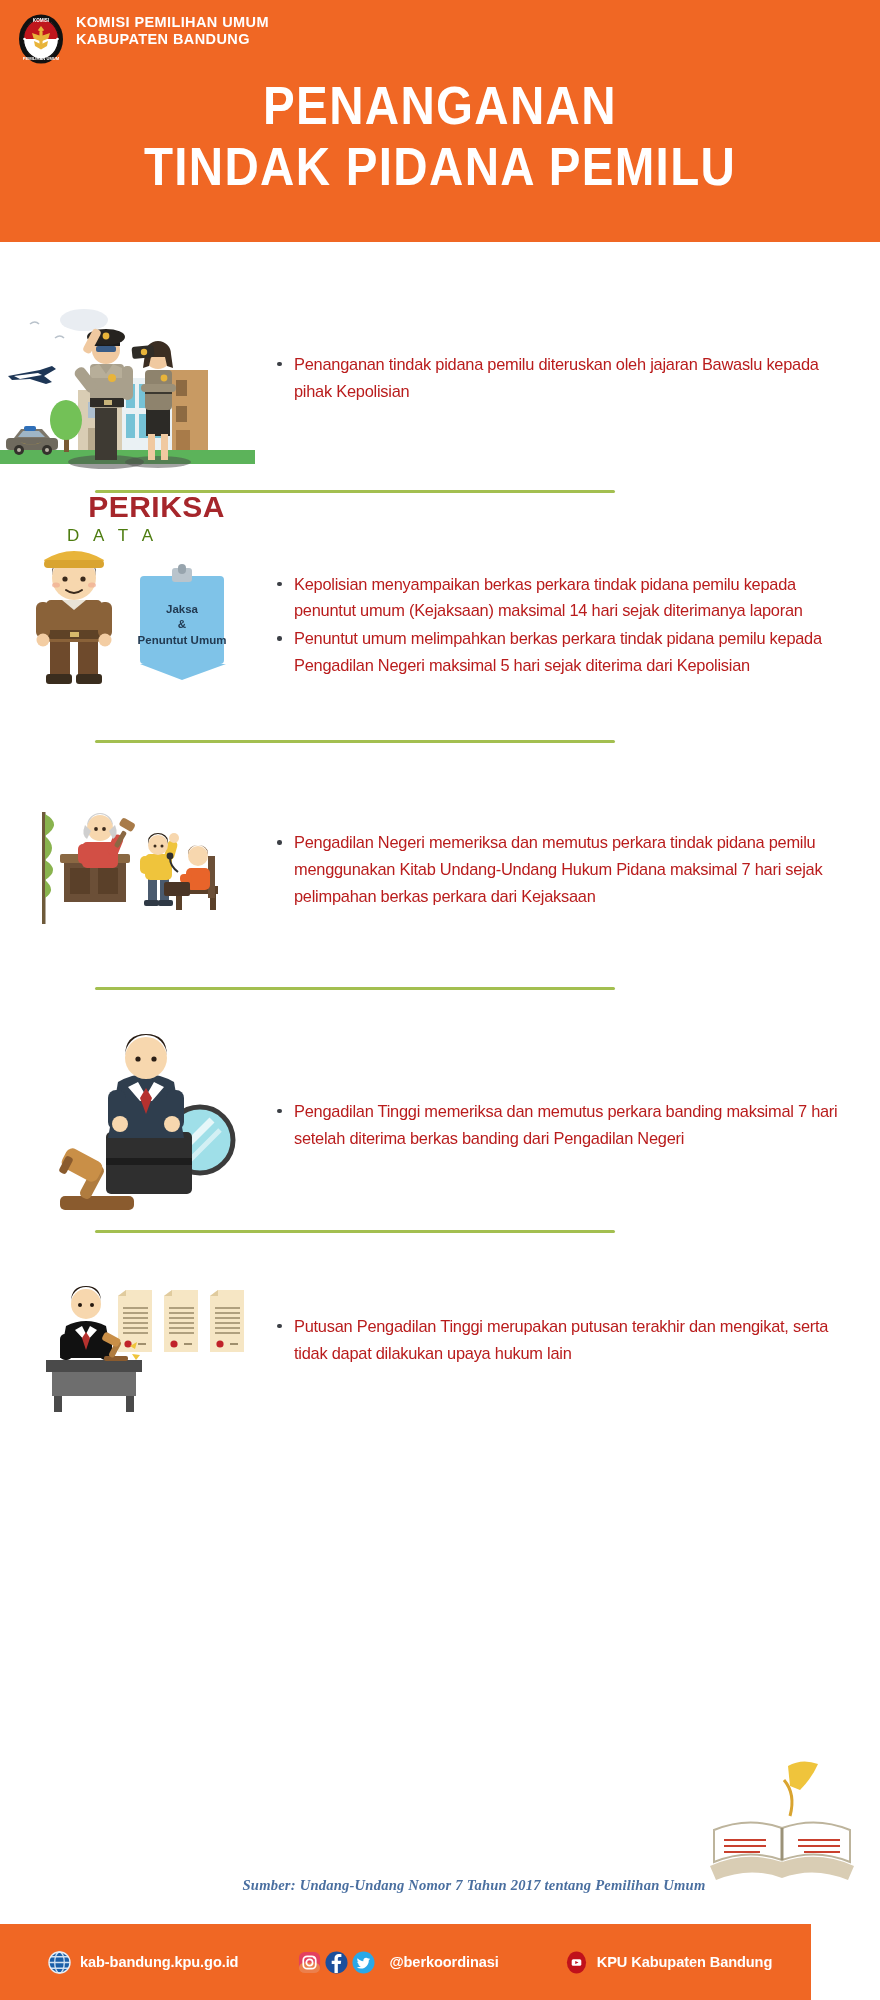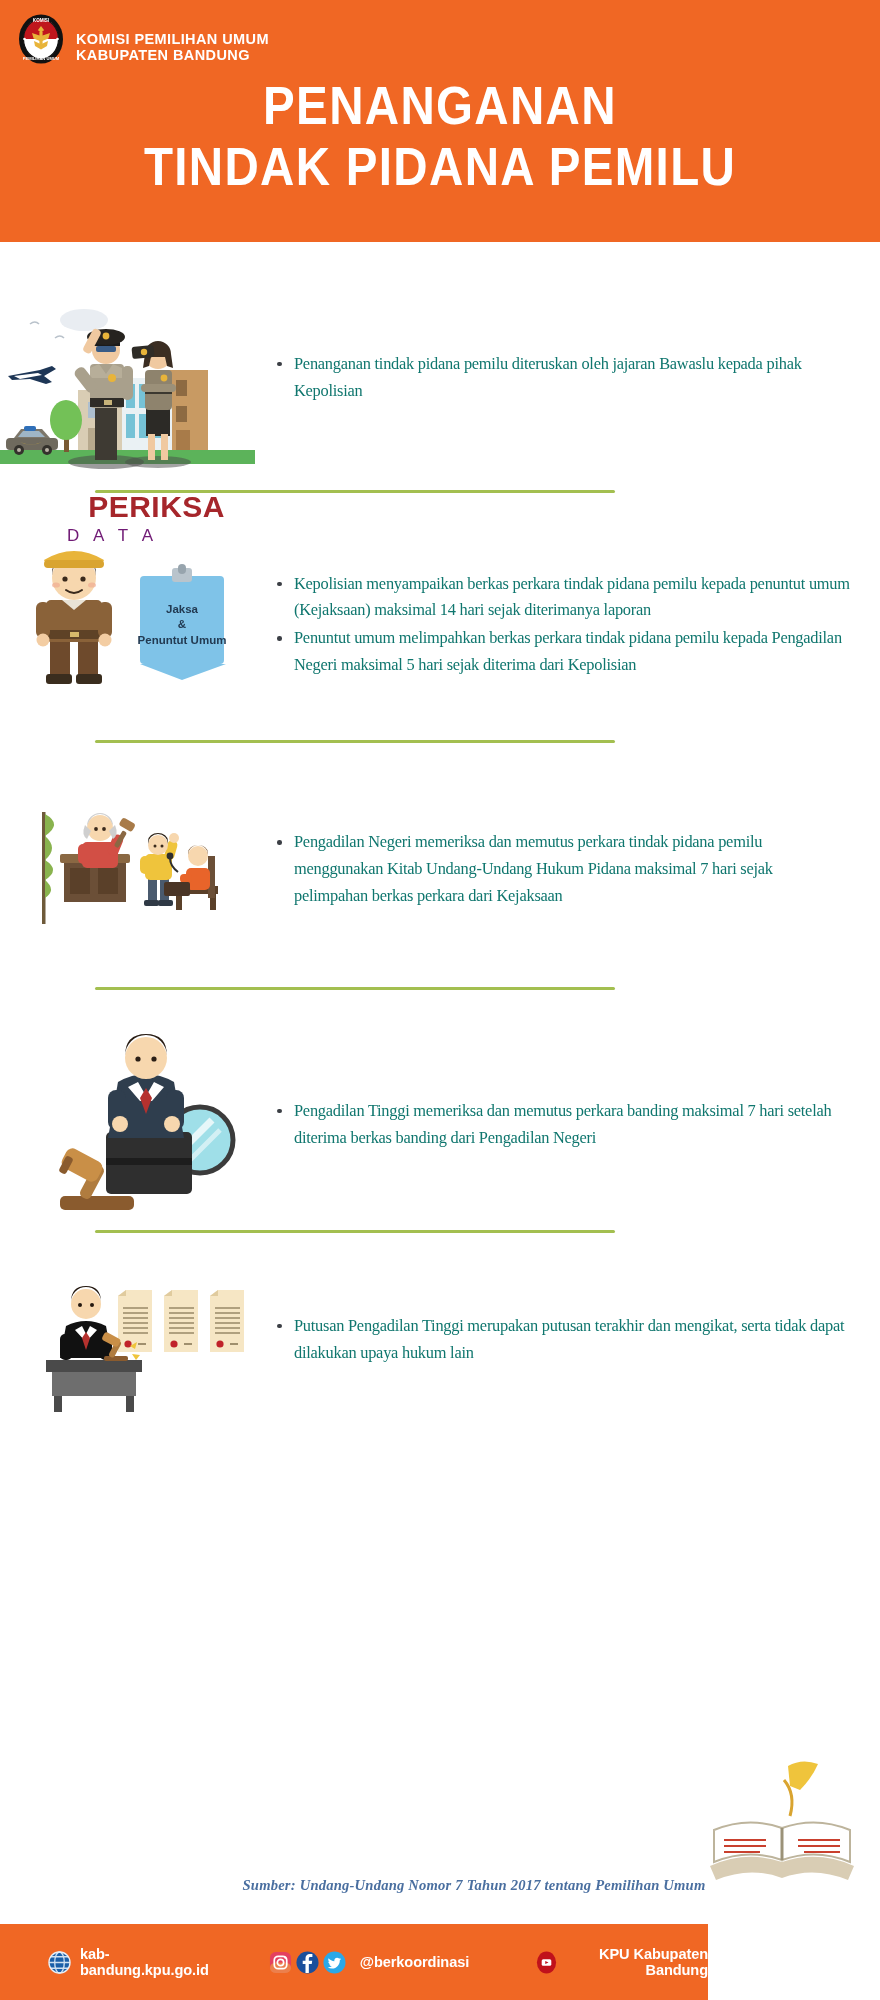--- a/index.html
+++ b/index.html
@@ -10,21 +10,21 @@
     overflow:hidden;position:relative;
   }
   .page{width:880px;height:2000px;position:relative;background:#fff;}
 
   
   .header{
     position:absolute;left:0;top:0;width:880px;height:242px;
     background:#f06724;
   }
   .brand{
-    position:absolute;left:18px;top:14px;display:flex;align-items:flex-end;gap:12px;
+    position:absolute;left:18px;top:14px;display:flex;align-items:flex-start;gap:12px;
   }
   .kpu-logo{width:46px;height:50px;position:relative;flex:0 0 auto;}
   .brand-text{line-height:1.14;}
   .brand-text div{
     color:#ffffff;font-size:14.5px;font-weight:bold;letter-spacing:.4px;
     font-family:"Liberation Sans", sans-serif;
   }
   .title-wrap{
     position:absolute;left:0;top:78px;width:880px;text-align:center;
   }
@@ -38,24 +38,24 @@
   .title-l1{font-size:54px;}
   .title-l2{font-size:54px;margin-top:6px;}
 
   
   .section{position:absolute;left:0;width:880px;display:flex;align-items:center;}
   .art{width:255px;flex:0 0 255px;position:relative;height:100%;}
   .txt{flex:1 1 auto;padding-right:30px;}
   ul.bullets{margin:0;padding:0 0 0 22px;list-style:none;}
   ul.bullets li{
     position:relative;
-    color:#0f766e;
+    color:#b91c1c;
     font-size:16.4px;
     line-height:1.63;
-    font-family:Liberation Serif, serif;
+    font-family:Liberation Sans, sans-serif;
     letter-spacing:-0.25px;
     margin-bottom:1px;
     padding-left:17px;
   }
   ul.bullets li:before{
     content:"";position:absolute;left:0;top:11px;
     width:4.5px;height:4.5px;border-radius:50%;background:#3b3f45;
   }
   .divider{
     position:absolute;height:3px;background:#a3bf50;border-radius:2px;
@@ -63,21 +63,21 @@
 
   
   .source{
     position:absolute;left:0;top:1877px;width:880px;text-align:center;
     color:#4a6fa0;font-size:14.6px;font-style:italic;font-weight:bold;
     font-family:"Liberation Serif",serif;letter-spacing:.2px;padding-left:34px;
   }
 
   
   .footer{
-    position:absolute;left:0;top:1924px;width:708px;height:76px;background:#f06724;
+    position:absolute;left:0;top:1924px;width:811px;height:76px;background:#f06724;
     display:flex;align-items:center;
   }
   .f-item{display:flex;align-items:center;gap:9px;color:#fff;font-size:14.6px;font-weight:bold;
     font-family:"Liberation Sans",sans-serif;letter-spacing:-.1px;}
   .f1{margin-left:48px;}
   .f2{margin-left:60px;}
   .f3{margin-left:66px;text-align:right;}
   .ico{width:23px;height:23px;flex:0 0 auto;display:block;}
   .social-row{display:flex;align-items:center;gap:4px;margin-right:5px;}
 
@@ -197,21 +197,21 @@
           <rect x="5" y="66" width="35" height="8" rx="4" fill="#9b9079"></rect>
           <circle cx="28" cy="60" r="3.4" fill="#e8b43a"></circle>
           <circle cx="22" cy="38" r="13" fill="#f0c9a0"></circle>
           <path d="M9 36 a13 13 0 0 1 26 0 l2 14 -6-2 -2-9 -14 0 -2 9 -6 2z" fill="#3a2d22"></path>
           <rect x="-4" y="28" width="22" height="12" rx="3" fill="#2f2c27" transform="rotate(-6 7 34)"></rect>
           <circle cx="8" cy="34" r="3.2" fill="#e8b43a"></circle>
         </g>
       </svg>
       <div style="position:absolute;left:0;top:212px;width:225px;text-align:center;">
         <div style="color:#a6262b;font-weight:bold;font-size:30px;letter-spacing:.5px;font-family:'Liberation Sans',sans-serif;text-align:right;">PERIKSA</div>
-        <div style="color:#701a75;font-size:17px;letter-spacing:5px;margin-top:2px;font-family:'Liberation Sans',sans-serif;">D A T A</div>
+        <div style="color:#4d7c0f;font-size:17px;letter-spacing:5px;margin-top:2px;font-family:'Liberation Sans',sans-serif;">D A T A</div>
       </div>
     </div>
     <div class="txt">
       <ul class="bullets">
         <li>Penanganan tindak pidana pemilu diteruskan oleh jajaran Bawaslu kepada pihak Kepolisian</li>
       </ul>
     </div>
   </div>
   <div class="divider" style="left:95px;top:490px;width:520px;"></div>
 

